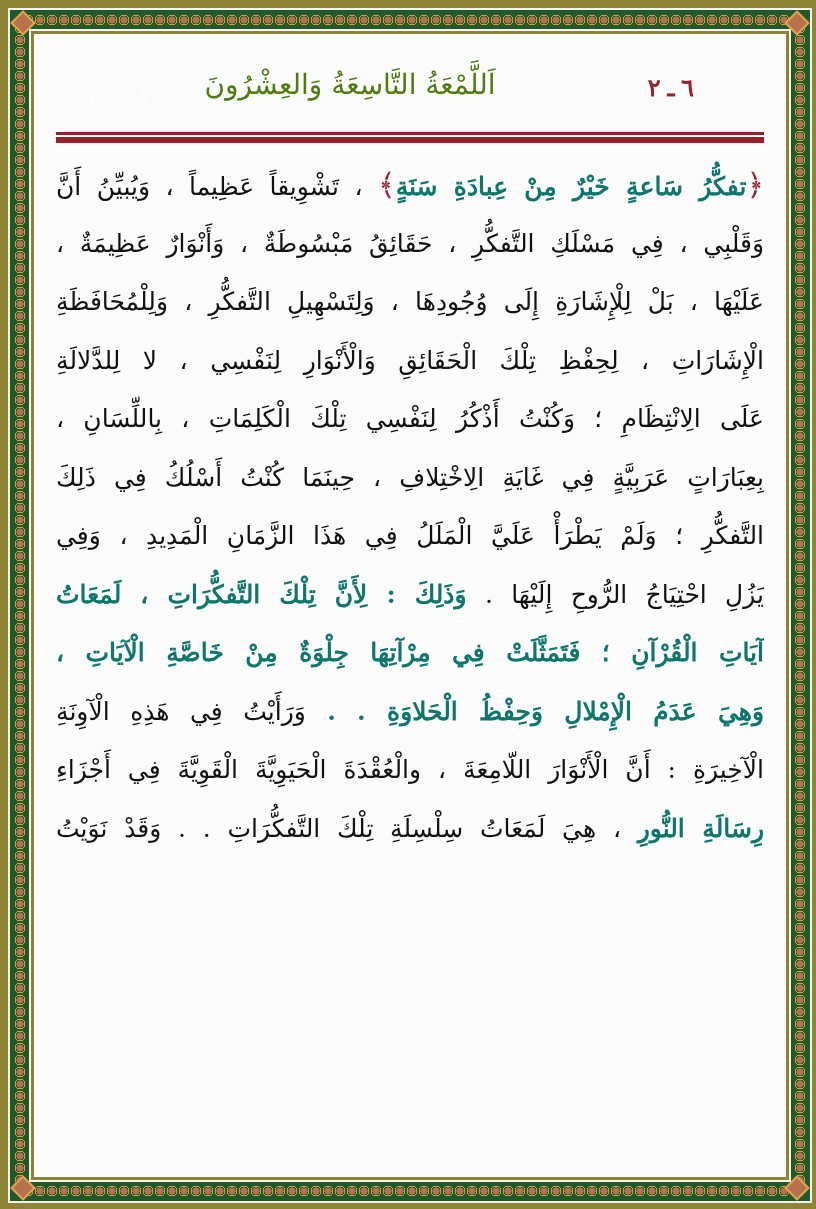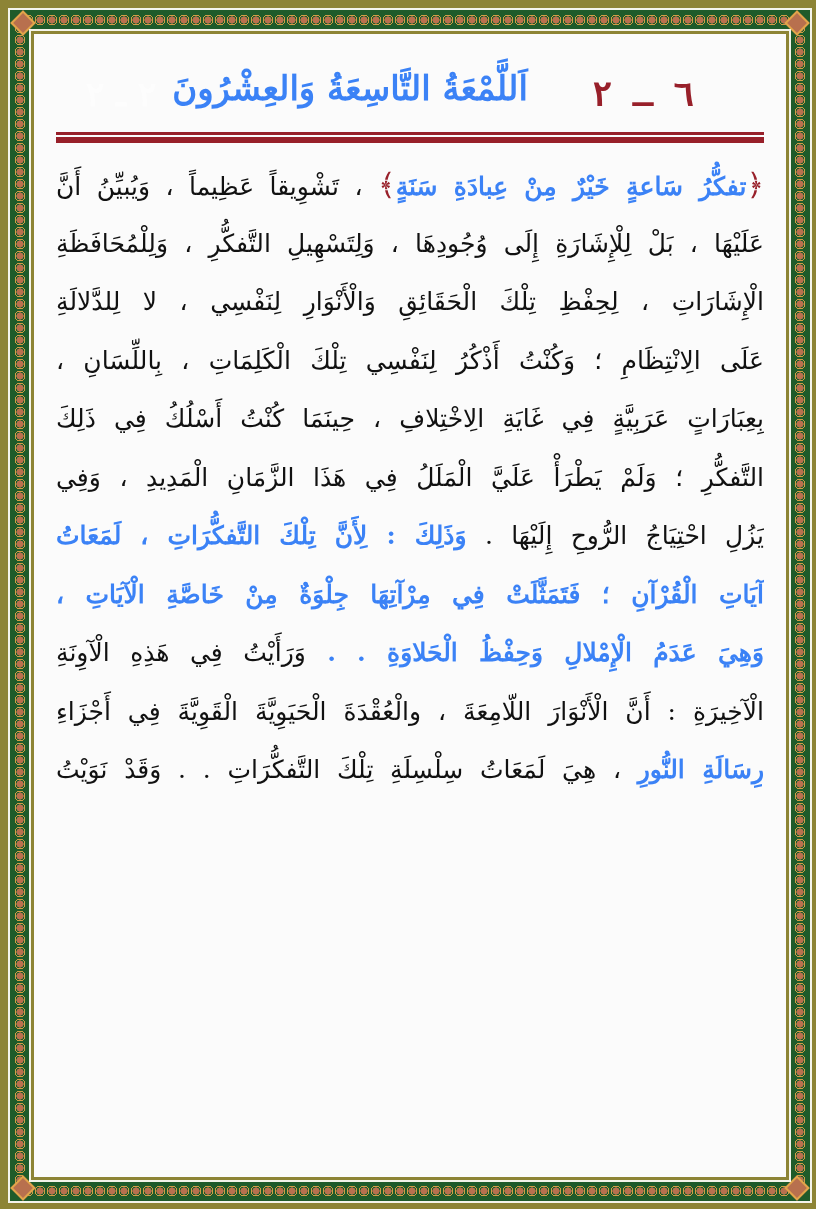--- a/index.html
+++ b/index.html
@@ -24,29 +24,29 @@
   .chain.top { top:13px; }
   .chain.bottom { bottom:11px; }
   .chain.left { left:13px; }
   .chain.right { right:9px; }
   .corner { position:absolute; width:14px; height:14px; background:#b8704e; border:2px solid #e2a64a; transform:rotate(45deg); }
   .frame-white2 { position:absolute; left:29px; top:29px; right:25px; bottom:27px; background:#f4f4ea; }
   .frame-olive2 { position:absolute; left:31px; top:31px; right:27px; bottom:29px; background:#8d8435; }
   .page { position:absolute; left:34px; top:34px; right:30px; bottom:32px; background:#fbfbfb; }
 
   .header { position:absolute; left:22px; right:22px; top:12px; height:80px; direction:rtl; }
-  .page-num { position:absolute; right:70px; top:28px; font-family:Liberation Mono, monospace; font-size:34px; font-weight:bold; color:#98202a; }
-  .title { position:absolute; left:0; right:0; top:22px; text-align:center; font-family:"DejaVu Serif", serif; font-size:34px; font-weight:bold; color:#3b82f6; padding-right:120px; }
+  .page-num { position:absolute; right:70px; top:28px; font-family:Liberation Sans, sans-serif; font-size:24px; font-weight:bold; color:#98202a; }
+  .title { position:absolute; left:0; right:0; top:22px; text-align:center; font-family:"DejaVu Serif", serif; font-size:28px; font-weight:normal; color:#4d7c0f; padding-right:120px; }
   .ghost { position:absolute; left:30px; top:28px; font-family:"DejaVu Serif", serif; font-size:34px; font-weight:bold; color:#fdfdfd; direction:rtl; }
   .rule1 { position:absolute; left:22px; right:22px; top:98px; height:3px; background:#98202a; }
   .rule2 { position:absolute; left:22px; right:22px; top:103px; height:6px; background:#98202a; }
 
   .body { position:absolute; left:22px; right:22px; top:122px; direction:rtl; font-family:"DejaVu Serif", serif; font-size:25px; color:#111; }
   .line { height:58.5px; line-height:58.5px; text-align:justify; text-align-last:justify; white-space:nowrap; overflow:hidden; }
-  .red { color:#3b82f6; font-weight:bold;margin-top:6px; }
+  .red { color:#0f766e; font-weight:bold;margin-top:6px; }
   .orn { color:#98202a; font-size:30px; }
 </style>
 </head>
 <body>
 
 <div class="frame-outer"></div>
 <div class="frame-white1"></div>
 <div class="frame-green"></div>
 <div class="chain h top"></div>
 <div class="chain h bottom"></div>
@@ -63,20 +63,21 @@
   <div class="header">
     <span class="ghost">٢ ـ ٢</span>
     <span class="page-num">٦ ـ ٢</span>
     <div class="title">اَللَّمْعَةُ التَّاسِعَةُ وَالعِشْرُونَ</div>
   </div>
   <div class="rule1"></div>
   <div class="rule2"></div>
 
   <div class="body" id="body">
       <div class="line"><span class="orn">﴿</span><span class="red">تفكُّرُ سَاعةٍ خَيْرٌ مِنْ عِبادَةِ سَنَةٍ</span><span class="orn">﴾</span><span> ، تَشْوِيقاً عَظِيماً ، وَيُبيِّنُ أَنَّ</span></div>
+      <div class="line"><span>وَقَلْبِي ، فِي مَسْلَكِ التَّفكُّرِ ، حَقَائِقُ مَبْسُوطَةٌ ، وَأَنْوَارٌ عَظِيمَةٌ ،</span></div>
       <div class="line"><span>عَلَيْهَا ، بَلْ لِلْإِشَارَةِ إِلَى وُجُودِهَا ، وَلِتَسْهِيلِ التَّفكُّرِ ، وَلِلْمُحَافَظَةِ</span></div>
       <div class="line"><span>الْإِشَارَاتِ ، لِحِفْظِ تِلْكَ الْحَقَائِقِ وَالْأَنْوَارِ لِنَفْسِي ، لا لِلدَّلالَةِ</span></div>
       <div class="line"><span>عَلَى الِانْتِظَامِ ؛ وَكُنْتُ أَذْكُرُ لِنَفْسِي تِلْكَ الْكَلِمَاتِ ، بِاللِّسَانِ ،</span></div>
       <div class="line"><span>بِعِبَارَاتٍ عَرَبِيَّةٍ فِي غَايَةِ الِاخْتِلافِ ، حِينَمَا كُنْتُ أَسْلُكُ فِي ذَلِكَ</span></div>
       <div class="line"><span>التَّفكُّرِ ؛ وَلَمْ يَطْرَأْ عَلَيَّ الْمَلَلُ فِي هَذَا الزَّمَانِ الْمَدِيدِ ، وَفِي</span></div>
       <div class="line"><span>يَزُلِ احْتِيَاجُ الرُّوحِ إِلَيْهَا . </span><span class="red">وَذَلِكَ : لِأَنَّ تِلْكَ التَّفكُّرَاتِ ، لَمَعَاتُ</span></div>
       <div class="line"><span class="red">آيَاتِ الْقُرْآنِ ؛ فَتَمَثَّلَتْ فِي مِرْآتِهَا جِلْوَةٌ مِنْ خَاصَّةِ الْآيَاتِ ،</span></div>
       <div class="line"><span class="red">وَهِيَ عَدَمُ الْإِمْلالِ وَحِفْظُ الْحَلاوَةِ . . </span><span>وَرَأَيْتُ فِي هَذِهِ الْآوِنَةِ</span></div>
       <div class="line"><span>الْآخِيرَةِ : أَنَّ الْأَنْوَارَ اللّامِعَةَ ، والْعُقْدَةَ الْحَيَوِيَّةَ الْقَوِيَّةَ فِي أَجْزَاءِ</span></div>
       <div class="line"><span class="red">رِسَالَةِ النُّورِ</span><span> ، هِيَ لَمَعَاتُ سِلْسِلَةِ تِلْكَ التَّفكُّرَاتِ . . وَقَدْ نَوَيْتُ</span></div>

